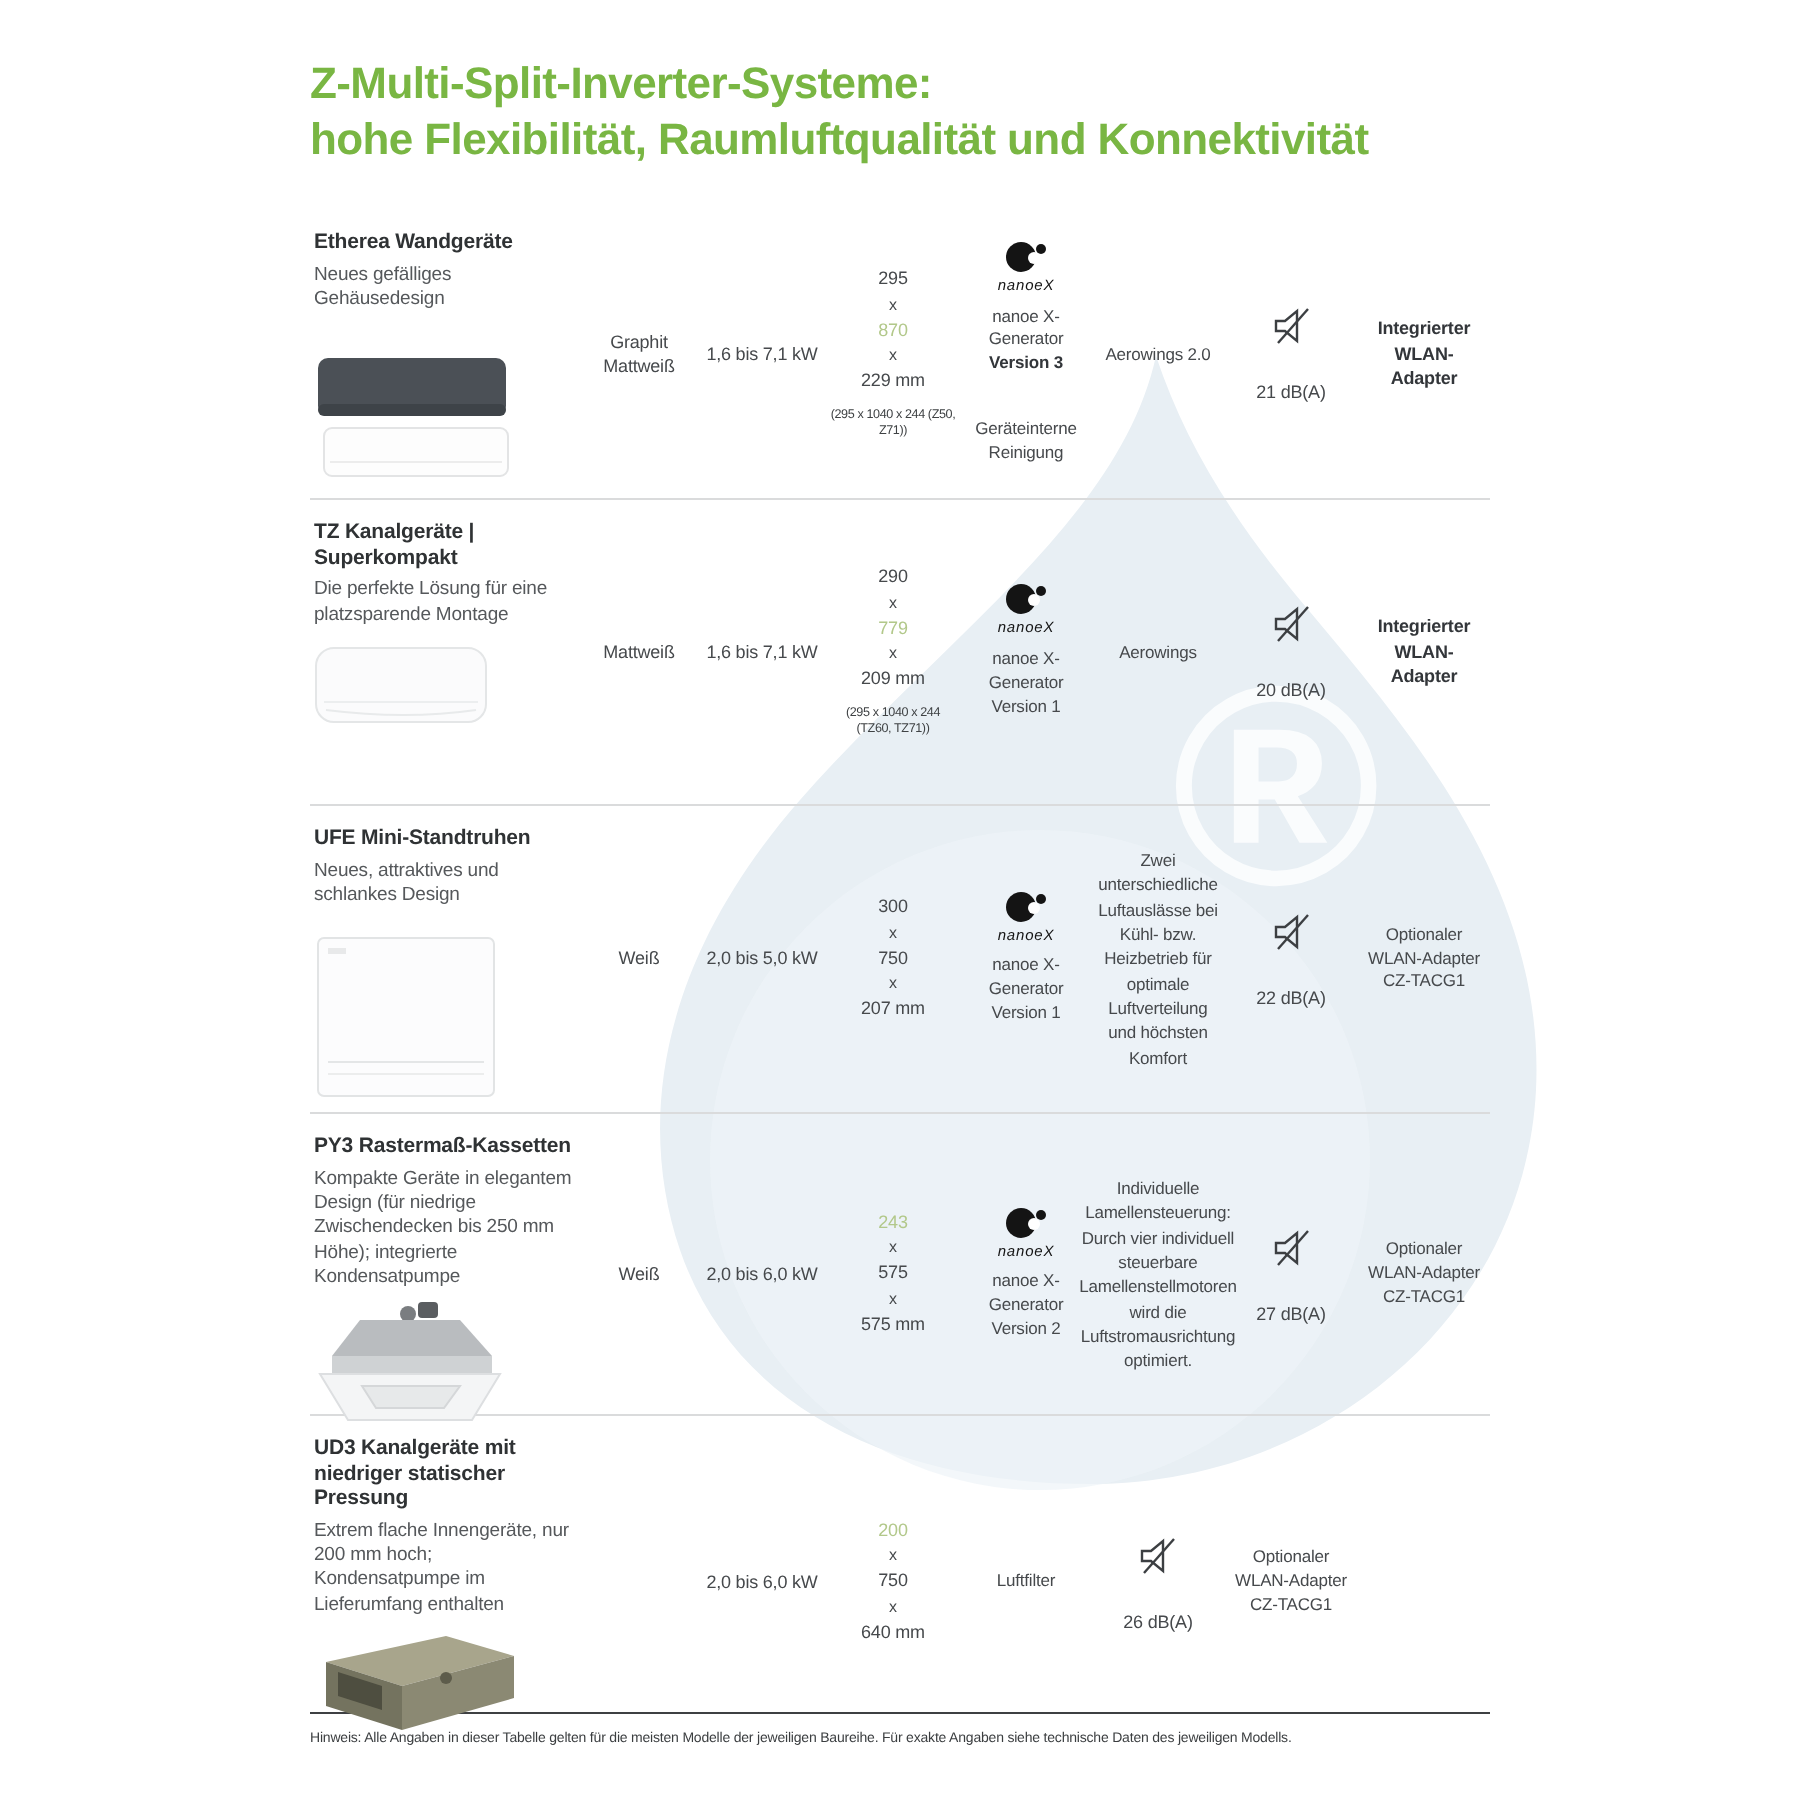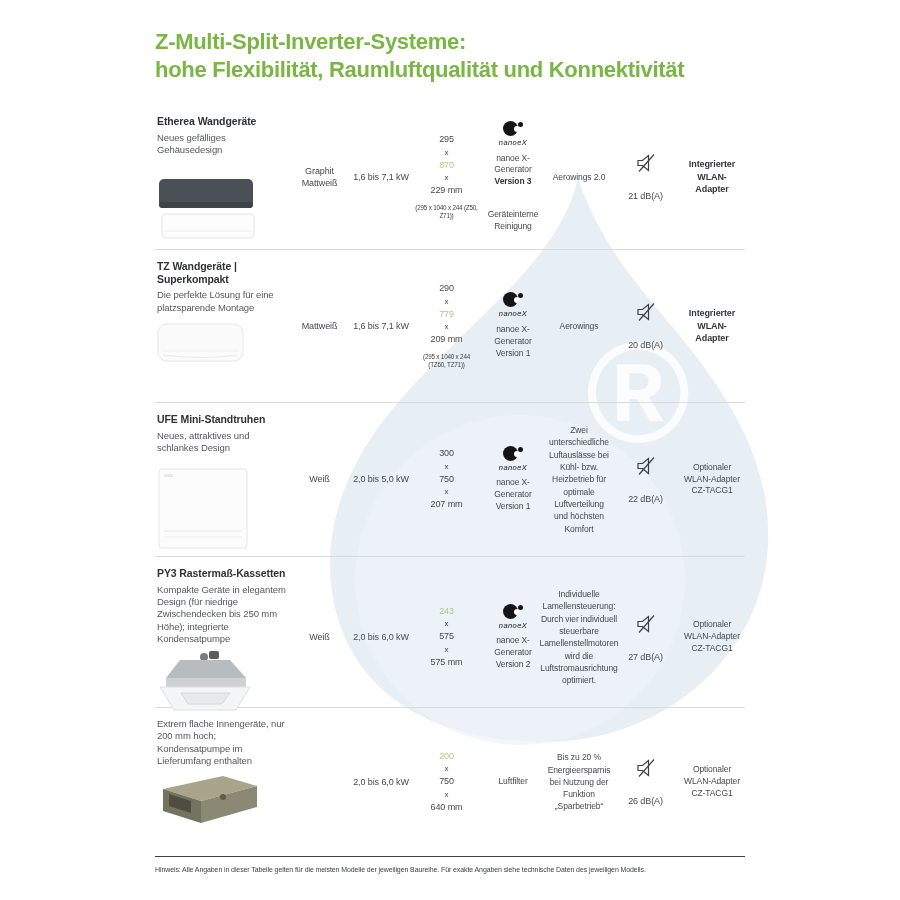--- a/index.html
+++ b/index.html
@@ -114,21 +114,21 @@
           </svg>
           <div class="db">21 dB(A)</div>
         </div>
         <div class="cell">
             <div class="konnekt-bold">Integrierter WLAN-Adapter</div>
           </div>
       </div>
 
       <div class="trow r2">
         <div class="cell pcol">
-          <div class="pname">TZ Wandgeräte | Superkompakt</div>
+          <div class="pname">TZ Kanalgeräte | Superkompakt</div>
           <div class="pdesc">Die perfekte Lösung für eine platzsparende Montage</div>
           <div class="pimg">
             <svg width="88" height="42">
               <rect x="1" y="2" width="85" height="37" rx="9" fill="#fbfbfc" stroke="#e4e6e7"></rect>
               <line x1="5" y1="29" x2="82" y2="29" stroke="#eceeef"></line>
               <path d="M6 33 q40 5 75 0" stroke="#e8eaeb" fill="none"></path>
             </svg>
           </div>
         </div>
         <div class="cell">Mattweiß</div>
@@ -257,20 +257,21 @@
           </svg>
           <div class="db">27 dB(A)</div>
         </div>
         <div class="cell">
             <div class="konnekt-opt">Optionaler WLAN-Adapter CZ-TACG1</div>
           </div>
       </div>
 
       <div class="trow r5 last">
         <div class="cell pcol">
+          <div class="pname">UD3 Kanalgeräte mit niedriger statischer Pressung</div>
           <div class="pdesc">Extrem flache Innengeräte, nur 200 mm hoch; Kondensatpumpe im Lieferumfang enthalten</div>
           <div class="pimg" style="margin-top:4px">
             <svg width="104" height="56">
               <polygon points="6,18 66,5 100,15 44,30" fill="#a8a58c"></polygon>
               <polygon points="6,18 44,30 44,52 6,40" fill="#74735f"></polygon>
               <polygon points="44,30 100,15 100,36 44,52" fill="#8b8973"></polygon>
               <polygon points="12,23 34,30 34,42 12,35" fill="#4e4e40"></polygon>
               <circle cx="66" cy="26" r="3" fill="#5d5c4b"></circle>
             </svg>
           </div>
@@ -280,21 +281,20 @@
         <div class="cell dims">
           <span class="hl">200</span>
           <span class="sep">x</span>
           <span>750</span>
           <span class="sep">x</span>
           <span>640 mm</span>
         </div>
         <div class="cell raum">
           <div>Luftfilter</div>
         </div>
-        <div class="cell komfort">Bis zu 20 % Energieersparnis bei Nutzung der Funktion „Sparbetrieb“</div>
         <div class="cell schall">
           <svg width="24" height="24">
             <path d="M4 9.5 h4.5 L14.5 4.5 v15 L8.5 14.5 H4 Z" fill="none" stroke="#3c3f42" stroke-width="1.2"></path>
             <line x1="5" y1="20.5" x2="20" y2="3.5" stroke="#3c3f42" stroke-width="1.2"></line>
           </svg>
           <div class="db">26 dB(A)</div>
         </div>
         <div class="cell">
             <div class="konnekt-opt">Optionaler WLAN-Adapter CZ-TACG1</div>
           </div>

